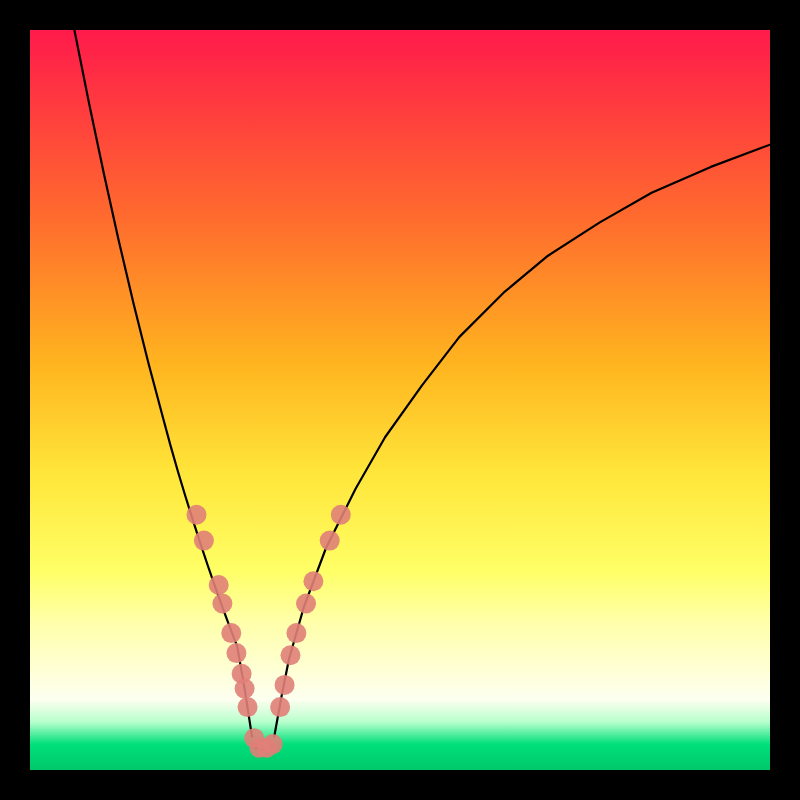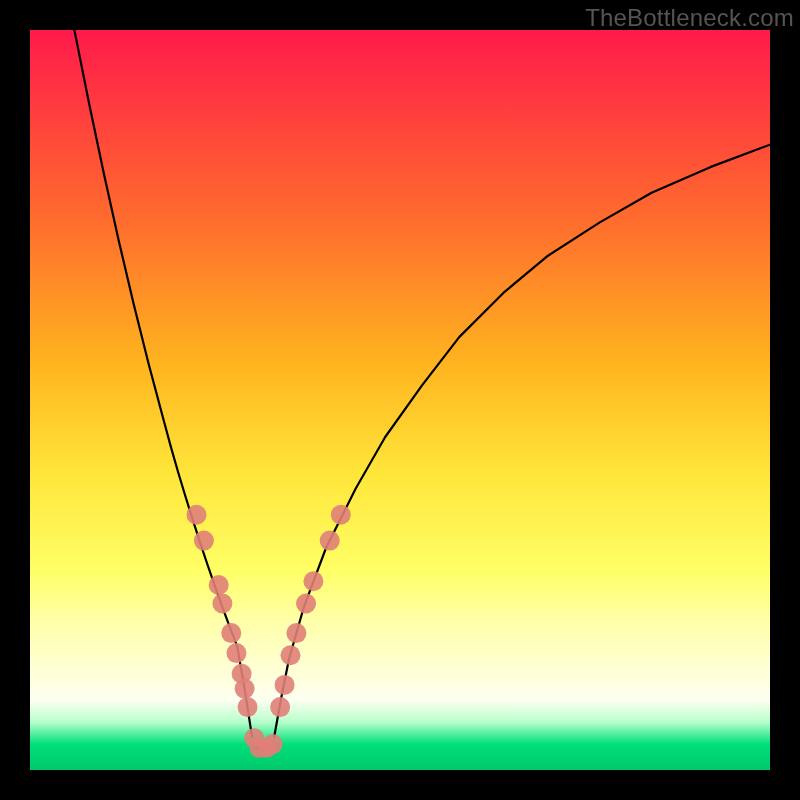--- a/index.html
+++ b/index.html
@@ -35,21 +35,20 @@
     font-weight: 500;
     letter-spacing: 0.2px;
     user-select: none;
   }
   svg { display: block; }
 </style>
 </head>
 <body>
 
 <div class="frame">
-  <div class="watermark">TheBottleneck.com</div>
   <div class="plot-area">
     <svg id="chart-svg" width="740" height="740" viewBox="0 0 740 740">
       <defs>
         <linearGradient id="bg-grad" x1="0" y1="0" x2="0" y2="1">
             <stop offset="0%" stop-color="#ff1a4b"></stop>
             <stop offset="10%" stop-color="#ff3a3f"></stop>
             <stop offset="25%" stop-color="#ff6a2e"></stop>
             <stop offset="45%" stop-color="#ffb41f"></stop>
             <stop offset="60%" stop-color="#ffe63a"></stop>
             <stop offset="73%" stop-color="#ffff66"></stop>

